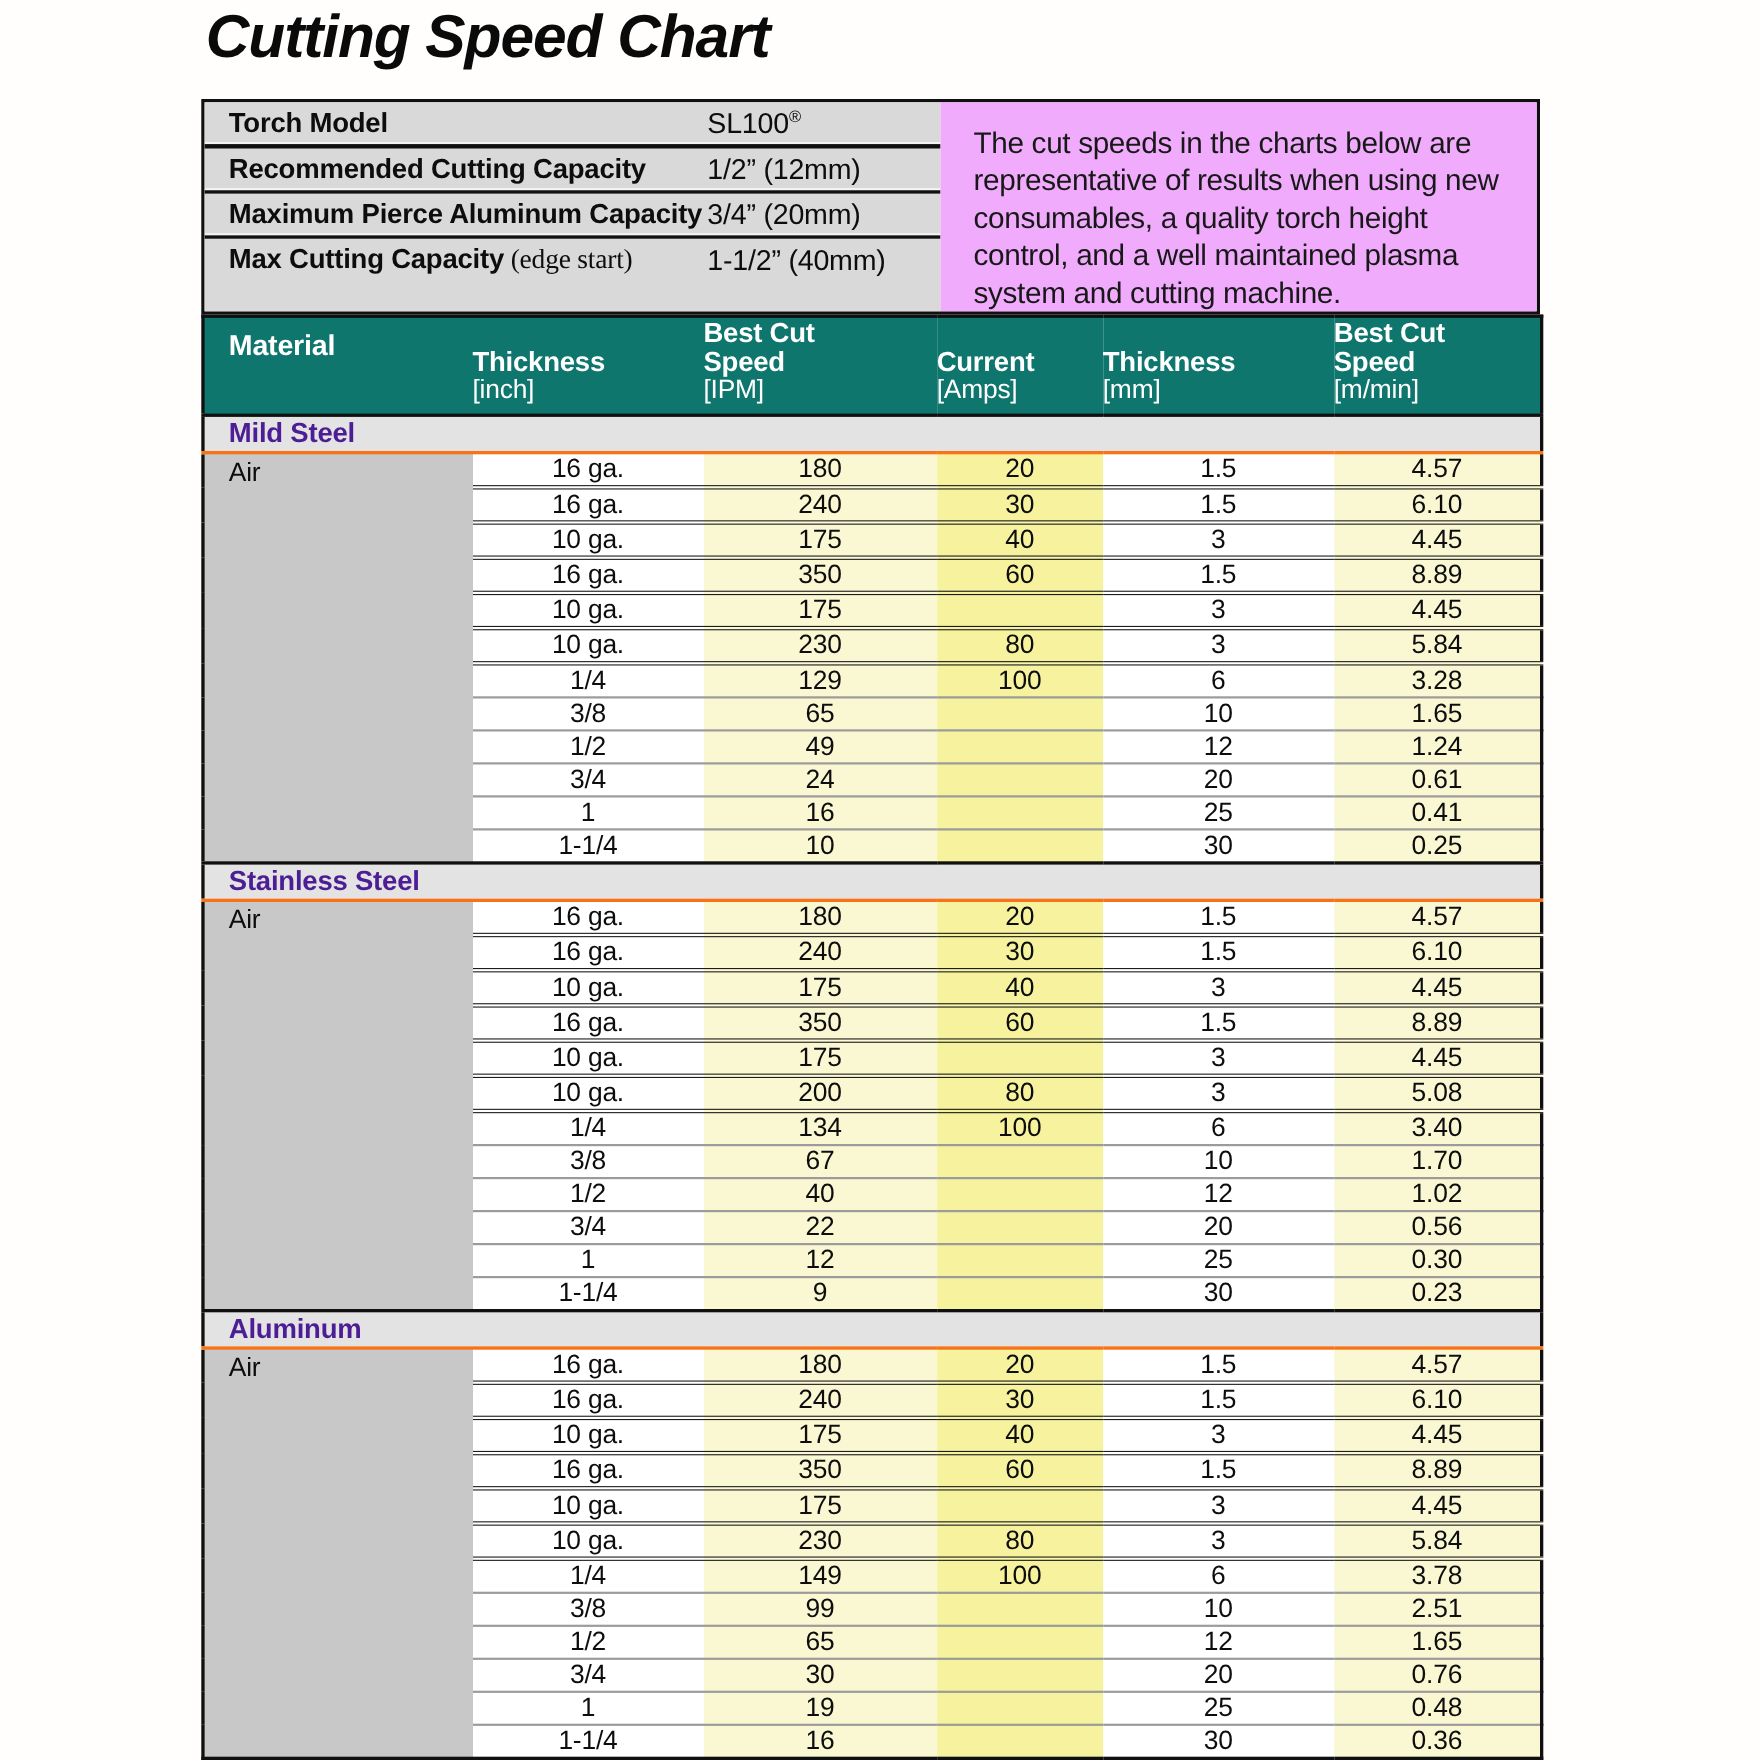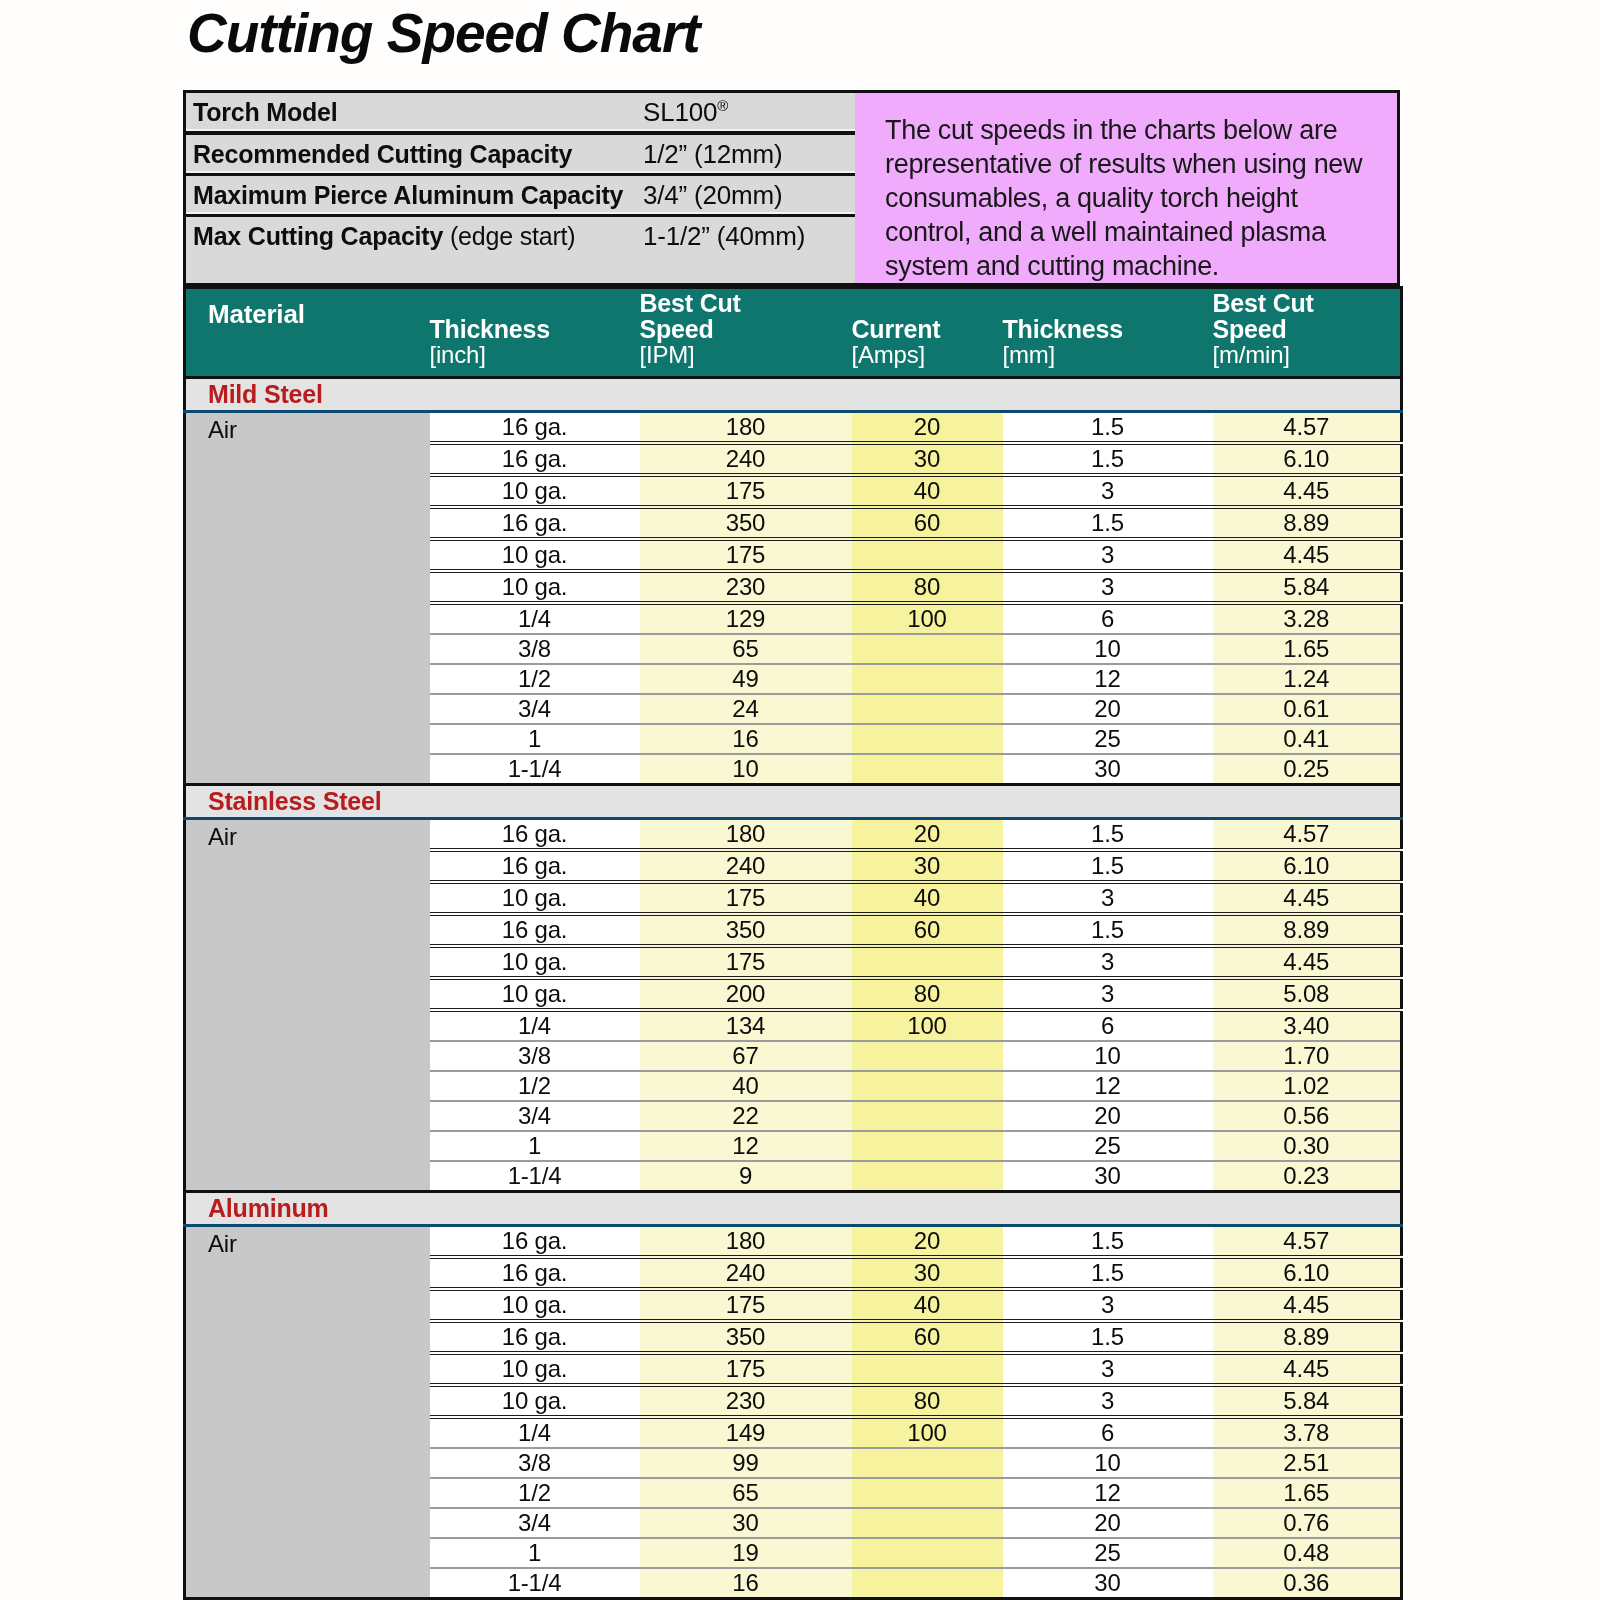--- a/index.html
+++ b/index.html
@@ -18,45 +18,45 @@
 
   
   .top-box { display:flex; border:3px solid #101010; width:1217px; box-sizing:border-box; }
   .spec-table { width:669px; background:#d9d9d9; flex:none; }
   .spec-row {
     display:flex; align-items:center; height:38px;
     border-bottom:3px solid #101010; box-shadow: inset 0 -2px 0 #f3f3f3;
   }
   .spec-row.first { border-bottom-width:4px; }
   .spec-row.last { border-bottom:none; box-shadow:none; }
-  .spec-label { flex:1; padding-left:7px; font-weight:700; font-size:25px; white-space:nowrap; }
-  .spec-label .suffix { font-weight:400; }
+  .spec-label { flex:1; padding-left:22px; font-weight:700; font-size:25px; white-space:nowrap; }
+  .spec-label .suffix { font-weight:400;font-family:Liberation Serif, serif; }
   .spec-value { width:212px; font-size:26px; }
   .spec-value sup { font-size:15px; }
   .note-cell {
     flex:1; background:#f0abfc; padding:20px 12px 0 30px;
     font-size:27px; line-height:34px; color:#181818; letter-spacing:-0.3px;
   }
 
   
   table.main {
     border-collapse:collapse; table-layout:fixed; width:1217px;
     border:3px solid #101010; margin-top:0;
   }
   thead th { background:#0f766e; color:#ffffff; vertical-align:bottom; padding:0 0 8px 0; }
   thead tr { height:90px; }
   th.h-mat { text-align:left; vertical-align:top; padding:10px 0 0 22px; font-size:26px; font-weight:700; }
   th.h-col { font-weight:700; font-size:25px; text-align:left; }
   .hl { font-weight:700; line-height:26px; }
   .hu { font-weight:400; font-size:24px; line-height:26px; }
 
   tr.section td {
-    background:#e3e3e3; border-top:3px solid #101010; border-bottom:3px solid #0c4a6e;
+    background:#e3e3e3; border-top:3px solid #101010; border-bottom:3px solid #f97316;
     font-weight:700; font-size:25px; text-align:left; padding:1px 0 1px 22px;
-    height:27px; color:#b91c1c;
+    height:27px; color:#4c1d95;
   }
   td { font-size:24px; text-align:center; height:25px; padding:0; color:#0d0d0d; }
   .c-gas  { background:#c8c8c8; text-align:left; vertical-align:top; padding:3px 0 0 22px; }
   .c-inch, .c-mm { background:#ffffff; }
   .c-ipm, .c-mmin { background:#faf8d3; }
   .c-amps { background:#f6f29d; }
   tr.rd > td:not(.c-gas) { border-bottom:4px double #1c1c1c; }
   tr.rl > td:not(.c-gas) { border-bottom:2px solid #9b9b9b; }
   tr.rz > td:not(.c-gas) { border-bottom:none; }
 </style>

